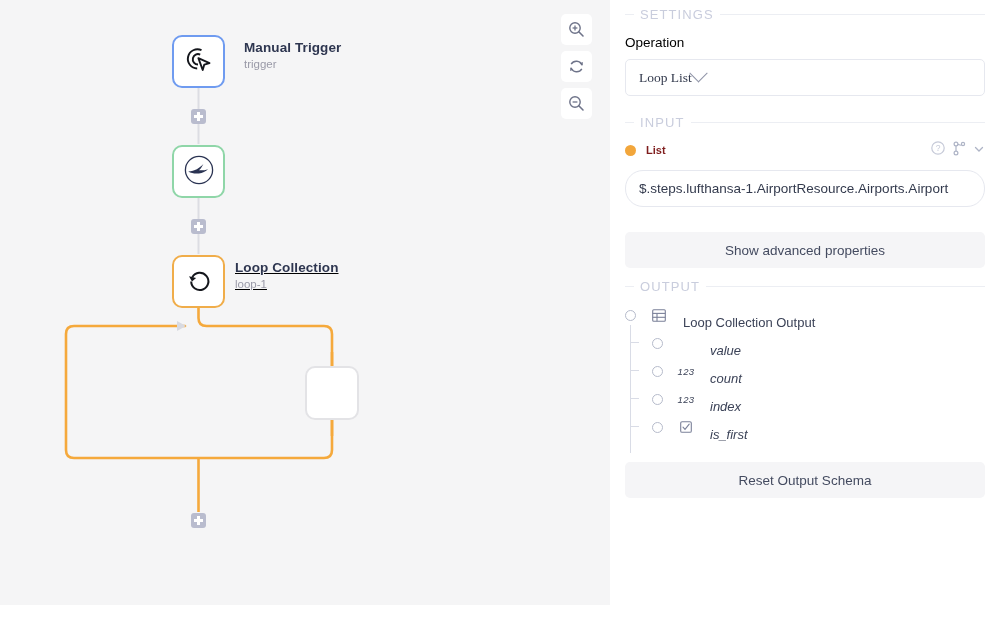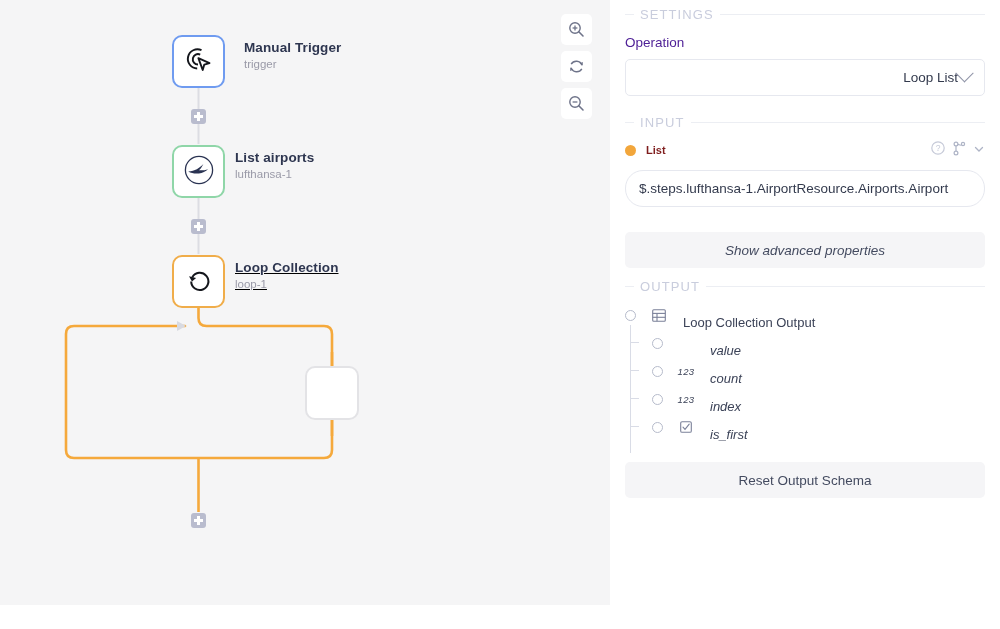--- a/index.html
+++ b/index.html
@@ -94,34 +94,34 @@
     background: #ffffff; padding: 0 6px;
     font-size: 13px; letter-spacing: 1.1px;
     color: #c9cddd; font-weight: normal;
   }
   .fieldset::before {
     content: ""; position: absolute; top: -1px; left: 0;
     width: 7px; height: 1px; background: #eceef3;
   }
 
   .field-label {
-    font-size: 13.5px; color: #4c1d95;
+    font-size: 13.5px; color: #000000;
     margin: 20px 0 9px 0;
   }
   .select-box, .text-box {
     height: 37px;
     border: 1px solid #e6e8ef;
     border-radius: 5px;
     background: #ffffff;
     display: flex; align-items: center;
     padding: 0 13px;
     font-size: 13.5px; color: #333a4d;
     cursor: pointer;
   }
-  .select-box { justify-content: flex-end; }
+  .select-box { justify-content: flex-start; font-family: Liberation Serif, serif; }
   .text-box { cursor: text; border-radius: 18px; }
   .chev {
     width: 13px; height: 13px;
     border-right: 1.8px solid #8e93a6;
     border-bottom: 1.8px solid #8e93a6;
     transform: rotate(45deg) translate(-3px,-3px);
   }
 
   .input-row {
     display: flex; align-items: center;
@@ -141,21 +141,21 @@
   .btn-wide {
     height: 36px;
     background: #f5f5f7;
     border-radius: 5px;
     display: flex; align-items: center; justify-content: center;
     font-size: 13.5px; color: #444b60;
     cursor: pointer;
     border: none;
     width: 100%;
   }
-  #advanced-btn { margin-top: 25px; font-style: italic; }
+  #advanced-btn { margin-top: 25px; }
   #reset-btn { margin-top: 21px; }
 
   
   #schema-tree { margin-top: 14px; position: relative; }
   .tree-row {
     display: flex; align-items: center;
     height: 28px;
     font-size: 13px; color: #3b4257;
     position: relative;
   }
@@ -224,24 +224,20 @@
 
     <div class="plus-btn" style="left:191px; top:109px;"></div>
 
     <div class="node action" style="left:172px; top:145px;">
       <span>
         <svg width="34" height="34" viewBox="0 0 34 34">
           <circle cx="17" cy="17" r="13.6" fill="#ffffff" stroke="#2a3352" stroke-width="1.3"></circle>
           <path d="M6.2 18.4c3.4-0.2 6.2-0.9 8.6-2.2 2.6-1.4 4.6-3.2 6.6-5.1-1.3 2.6-2.6 4.6-4.4 6.2 3 0.2 6.1-0.1 9.1-1.1-2.4 2.3-5.6 3.8-9.2 4.2-3.8 0.5-7.6-0.2-10.7-2z" fill="#2a3352"></path>
         </svg>
       </span>
-    </div>
-    <div class="node-label" style="left:235px; top:150px;">
-      <div class="node-title">List airports</div>
-      <div class="node-sub">lufthansa-1</div>
     </div>
 
     <div class="plus-btn" style="left:191px; top:219px;"></div>
 
     <div class="node loopnode" style="left:172px; top:255px;">
       <span>
         <svg width="30" height="30" viewBox="0 0 30 30">
           <path d="M8.3 12.2a8.6 8.6 0 1 1 -1.1 4.3" fill="none" stroke="#14161c" stroke-width="2"></path>
           <path d="M5.0 11.2 L8.0 16.4 L12.1 12.9 Z" fill="#14161c"></path>
         </svg>

